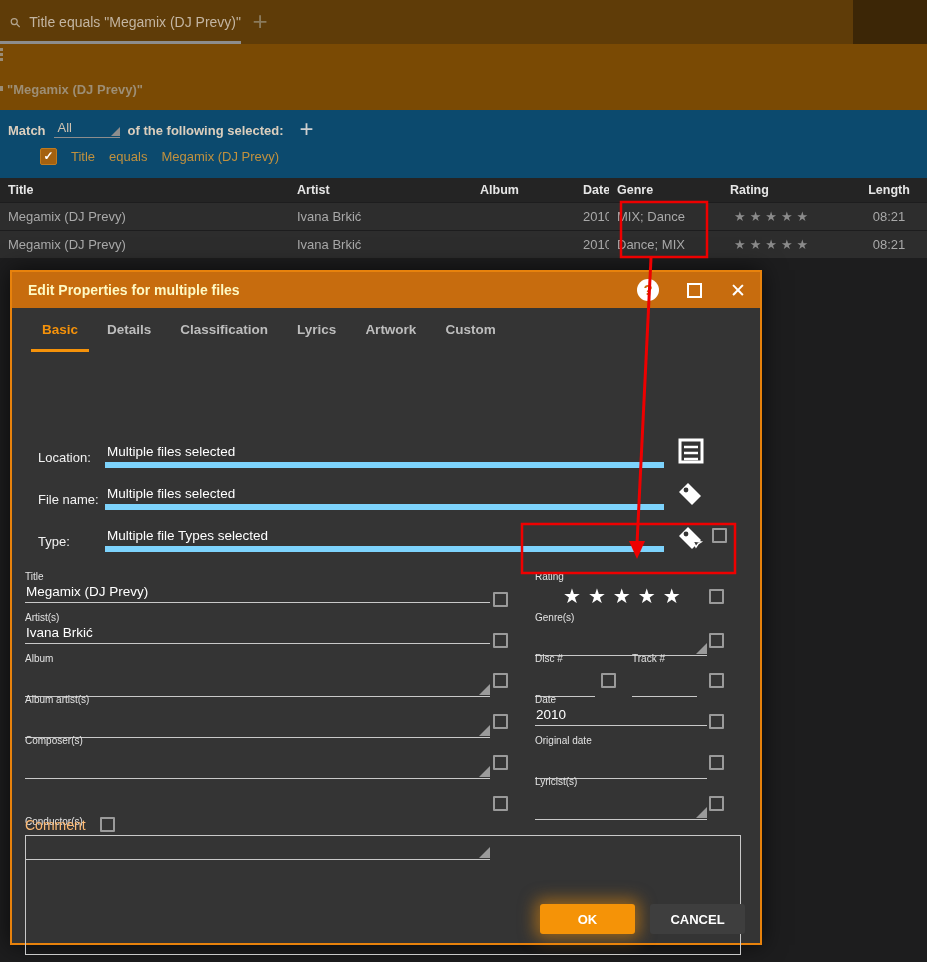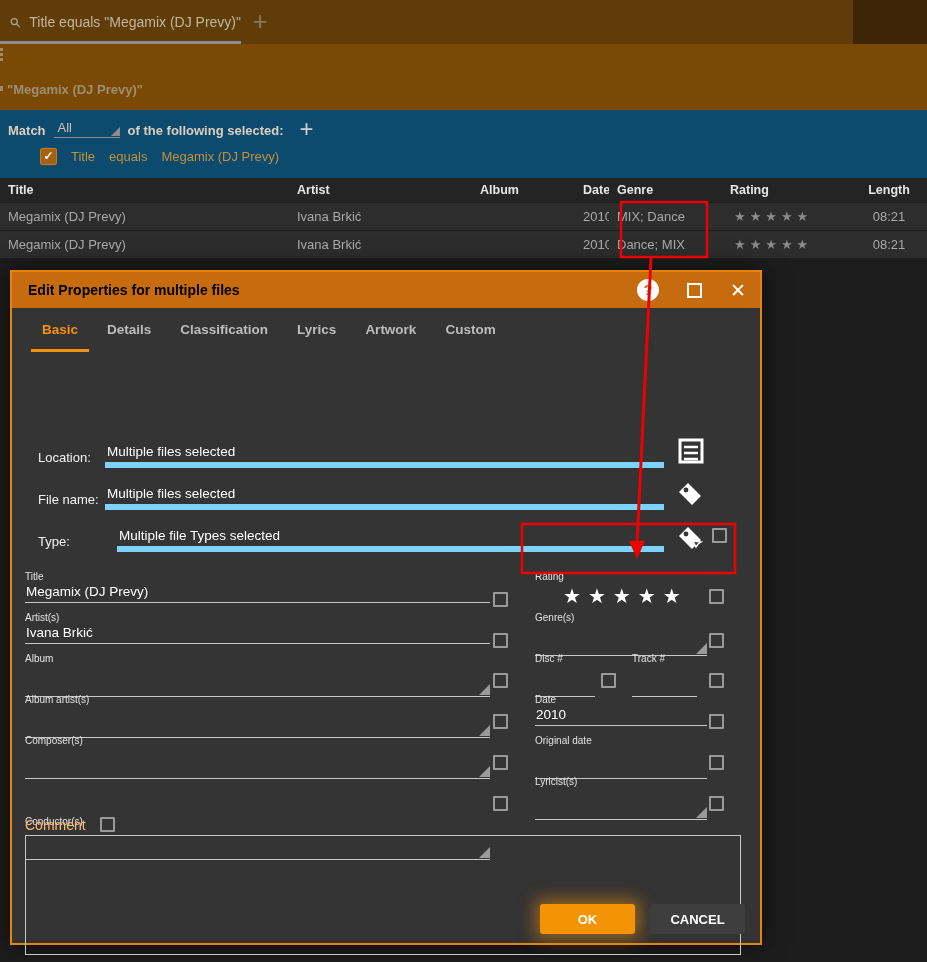--- a/index.html
+++ b/index.html
@@ -38,21 +38,21 @@
   .tl-head { height:24px; background:#242424; color:#e6e6e6; font-size:12.5px; font-weight:700; }
   .tl-row { height:27px; background:#2d2d2d; color:#a9a9a9; font-size:13px; margin-top:1px; }
   .tl-cell { padding-left:8px; white-space:nowrap; overflow:hidden; }
   .tl-cell.right { text-align:right; padding-right:4px; }
   .tl-cell.len { text-align:center; padding-right:9px; }
   .tl-cell.stars { color:#8b8b8b; letter-spacing:4px; font-size:13px; padding-left:12px; }
 
   
   .dialog { position:absolute; left:10px; top:270px; width:752px; height:675px; border:2px solid #e8820c; background:#343434; box-shadow:0 0 22px rgba(0,0,0,.65); }
   .dlg-titlebar { position:relative; height:36px; background:#c76c0e; display:flex; align-items:center; }
-  .dlg-title { color:#000000; font-size:14px; font-weight:700; margin-left:16px; }
+  .dlg-title { color:#fef9c3; font-size:14px; font-weight:700; margin-left:16px; }
   .dlg-controls { position:absolute; right:14px; top:0; height:36px; display:flex; align-items:center; gap:28px; }
   .help-icon { width:22px; height:22px; background:#ffffff; border-radius:50%; color:#c76c0e; font-size:15px; font-weight:700; text-align:center; line-height:22px; }
   .max-icon { width:15px; height:15px; border:2px solid #ffffff; }
   .close-icon { color:#ffffff; font-size:19px; font-weight:400; line-height:19px; }
 
   .dlg-tabs { display:flex; gap:29px; padding:0 0 0 30px; height:44px; align-items:center; }
   .tab { position:relative; color:#bdbdbd; font-size:13.5px; font-weight:700; height:44px; line-height:44px; }
   .tab.active { color:#f5920a; }
   .tab.active::after { content:""; position:absolute; left:-11px; right:-11px; bottom:0; height:3px; background:#f5920a; }
 
@@ -189,21 +189,21 @@
 
     <div class="frow" style="top:134px;">
       <span class="frow-label">File name:</span>
       <span class="frow-value">Multiple files selected</span>
     </div>
     <svg class="side-icon" style="left:664px; top:128px;" width="28" height="28" viewBox="0 0 28 28">
       <path d="M3 12 L12 3 L25 16 L16 25 Z" fill="#ffffff"></path>
       <circle cx="10" cy="10" r="2.4" fill="#343434"></circle>
     </svg>
 
-    <div class="frow" style="top:176px;gap:12px;">
+    <div class="frow" style="top:176px;">
       <span class="frow-label">Type:</span>
       <span class="frow-value">Multiple file Types selected</span>
     </div>
     <svg class="side-icon" style="left:664px; top:172px;" width="30" height="30" viewBox="0 0 30 30">
       <path d="M3 12 L12 3 L25 16 L16 25 Z" fill="#ffffff"></path>
       <circle cx="10" cy="10" r="2.4" fill="#343434"></circle>
       <path d="M17 17 l3 6 l2-3 l3-2 Z" fill="#343434" stroke="#ffffff" stroke-width="1.5"></path>
     </svg>
     <span class="cb" style="left:700px; top:176px;"></span>
 

